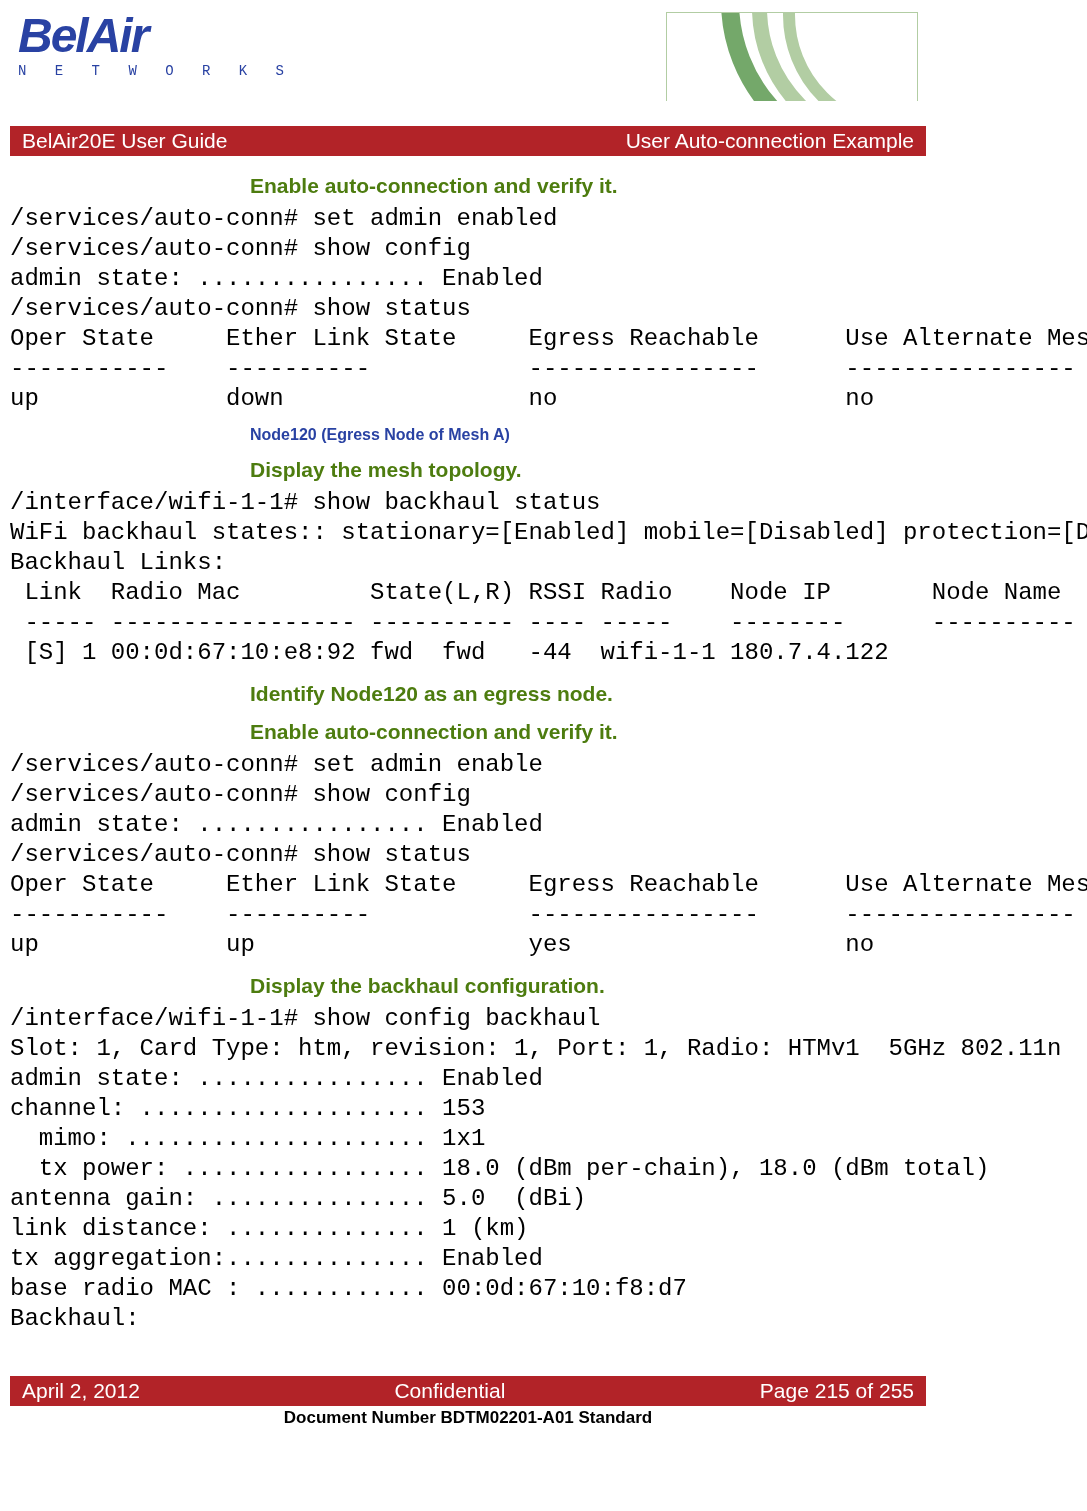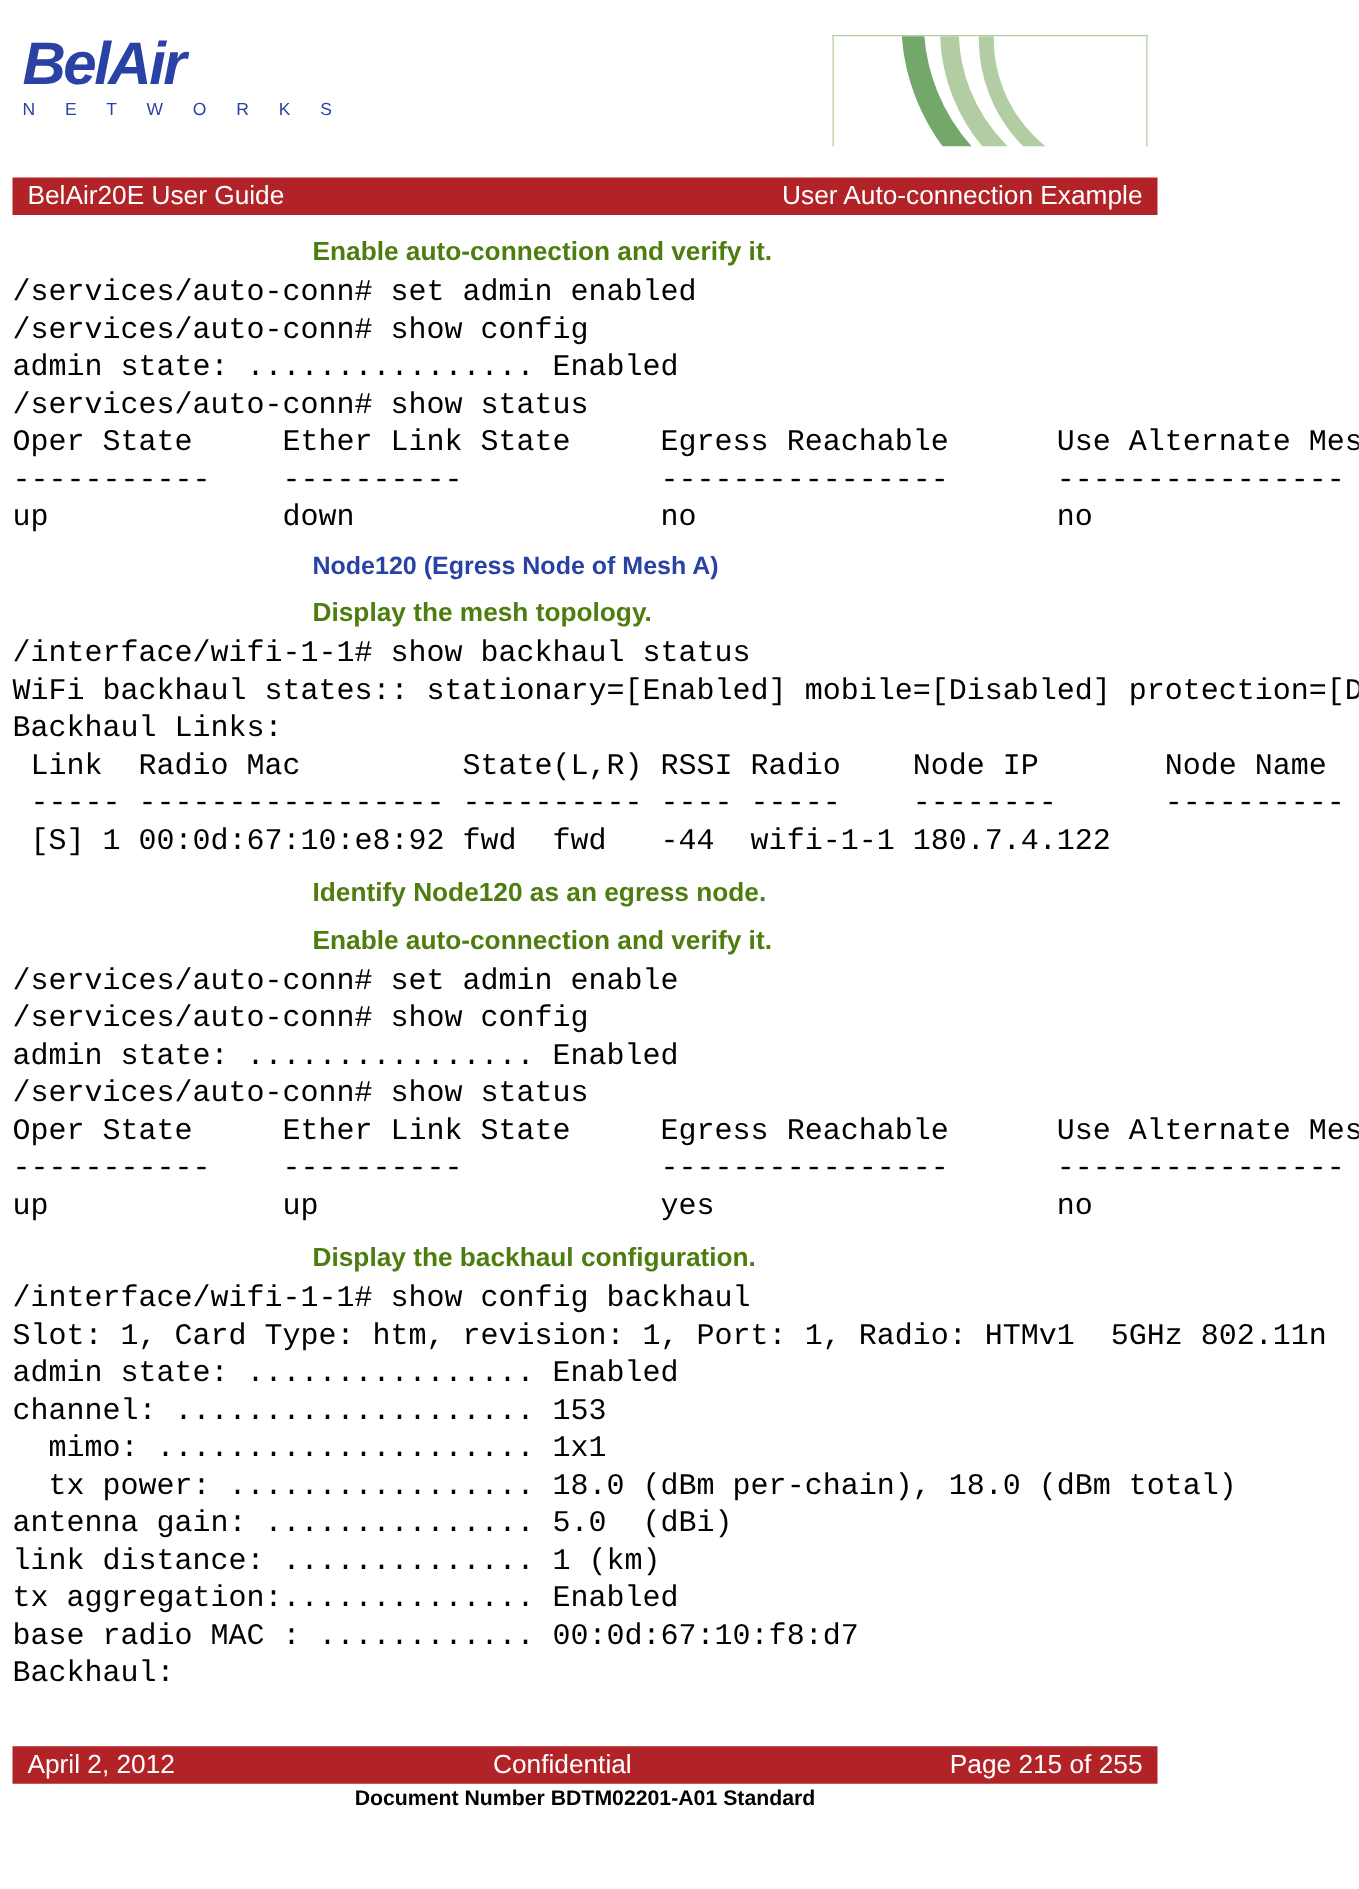--- a/index.html
+++ b/index.html
@@ -7,21 +7,21 @@
     padding: 0;
     background: #ffffff;
     font-family: "Trebuchet MS", "Segoe UI", sans-serif;
     color: #000;
     width: 1087px;
   }
   .page {
     box-sizing: border-box;
     width: 936px;
     min-height: 1511px;
-    padding: 28px 10px 0 10px;
+    padding: 12px 10px 0 10px;
     position: relative;
   }
   .header-row {
     display: flex;
     justify-content: space-between;
     align-items: flex-start;
     padding: 0 8px;
   }
   .logo {
     display: flex;
@@ -30,21 +30,21 @@
   }
   .logo-belair {
     font-family: "Trebuchet MS", Verdana, sans-serif;
     font-size: 48px;
     font-style: italic;
     font-weight: 800;
     color: #2942a3;
     letter-spacing: -2px;
   }
   .logo-networks {
-    font-family: Liberation Sans, sans-serif;
+    font-family: Liberation Mono, monospace;
     font-size: 14px;
     letter-spacing: 10px;
     color: #2942a3;
     margin-top: 4px;
   }
   .swoosh {
     width: 250px;
     height: 88px;
     position: relative;
     overflow: hidden;
@@ -94,21 +94,21 @@
   .content {
     padding: 4px 0 0 0;
   }
   .instr {
     font-size: 21px;
     font-weight: 600;
     color: #4d7c0f;
     margin: 14px 0 6px 240px;
   }
   .section-h {
-    font-size: 20px;
+    font-size: 16px;
     font-weight: 700;
     color: #2942a3;
     margin: 12px 0 2px 240px;
   }
   pre.term {
     font-family: "Courier New", monospace;
     font-size: 24px;
     line-height: 1.25;
     margin: 4px 0 4px 0;
     white-space: pre;

